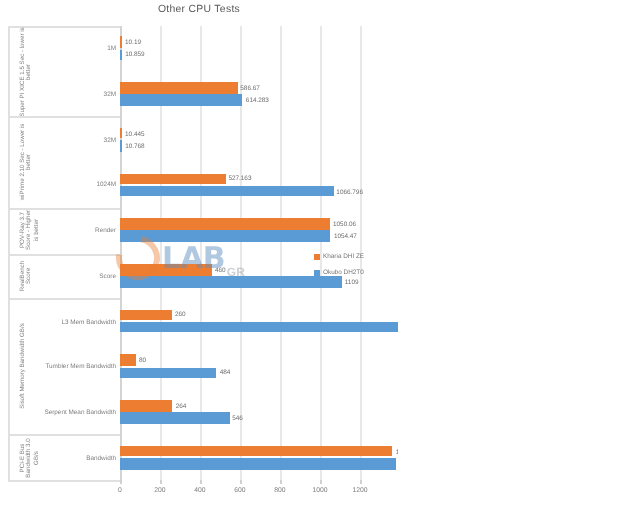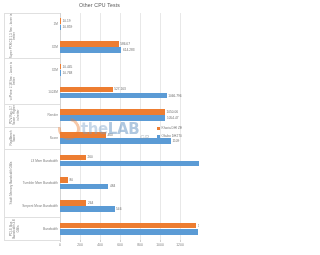--- a/index.html
+++ b/index.html
@@ -236,21 +236,20 @@
       <div class="bar s0" style="left: 0px; width: 136.404px; height: 5.6px; top: 209.77px;">
         <div class="bar-val">1364.04</div>
       </div>
       <div class="bar s1" style="left: 0px; width: 138.431px; height: 5.6px; top: 215.97px;">
         <div class="bar-val">1384.31</div>
       </div>
     </div>
 
   <div class="watermark">
     <div class="wm-ring"></div>
-    <div class="wm-word wm-the">the</div>
     <div class="wm-word wm-lab">LAB</div>
     <div class="wm-gr">GR</div>
   </div>
 
   <div class="xaxis">
       <div class="tickmark" style="left: 0px;"></div>
       <div class="ticklabel" style="left: 0px;">0</div>
       <div class="tickmark" style="left: 20px;"></div>
       <div class="ticklabel" style="left: 20px;">200</div>
       <div class="tickmark" style="left: 40px;"></div>

